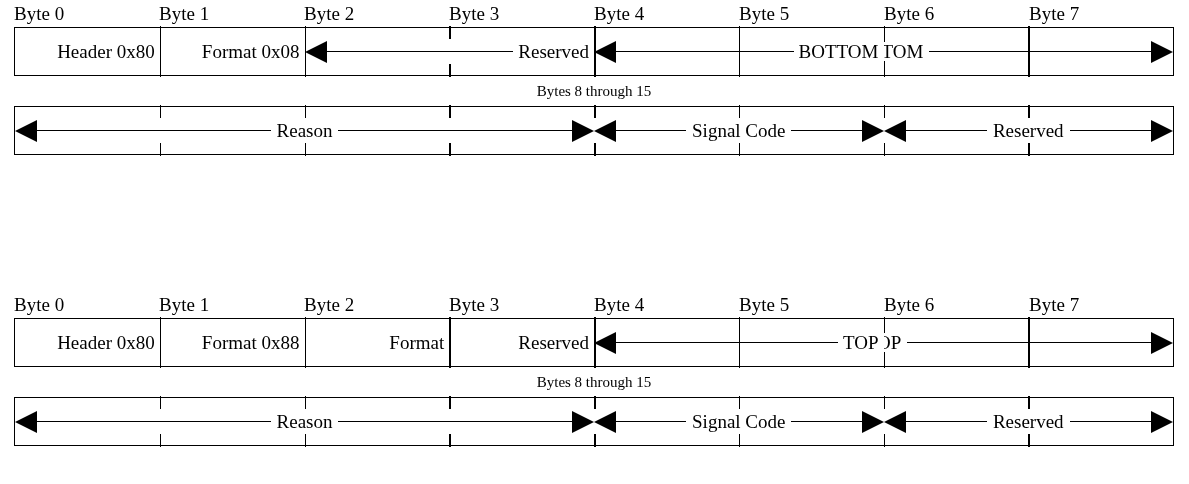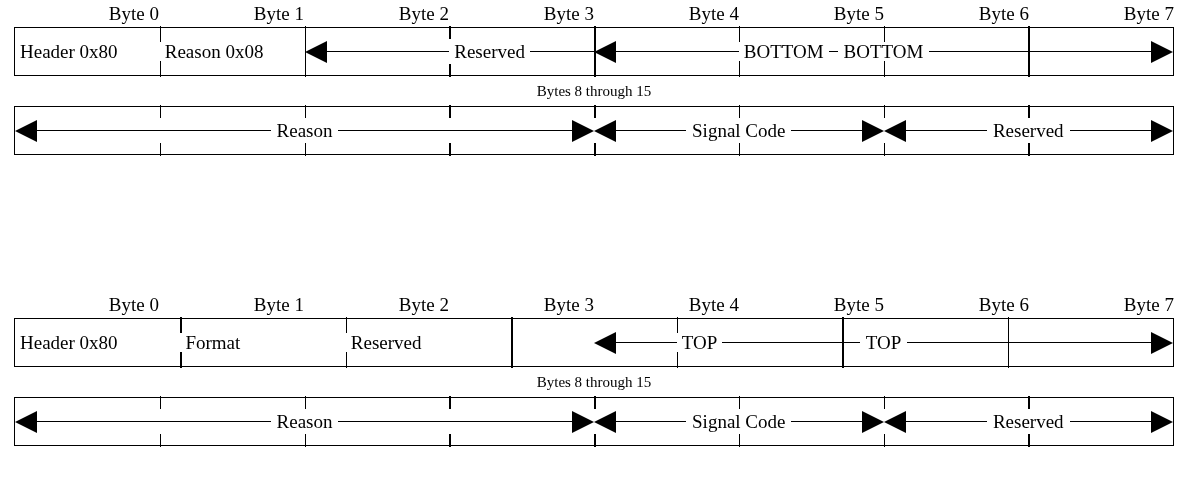--- a/index.html
+++ b/index.html
@@ -26,21 +26,21 @@
 
   
   .byte-header-row {
     display: flex;
     width: 100%;
     height: 27px;
     align-items: center;
   }
   .byte-header-cell {
     flex: 1 1 0;
-    text-align: right;
+    text-align: left;
     font-size: 19px;
     line-height: 19px;
     white-space: nowrap;
   }
 
   
   .section-caption {
     width: 100%;
     text-align: center;
     font-size: 15px;
@@ -61,21 +61,21 @@
     box-sizing: border-box;
     display: flex;
   }
 
   .cell {
     position: relative;
     flex: 1 1 0;
     box-sizing: border-box;
     display: flex;
     align-items: center;
-    justify-content: flex-start;
+    justify-content: flex-end;
     font-size: 19px;
     line-height: 19px;
     white-space: nowrap;
   }
   
   .cell.div-full::before {
     content: "";
     position: absolute;
     left: 0; top: -1.6px; bottom: -1.6px;
     width: 1.6px;
@@ -141,21 +141,21 @@
       <div class="byte-header-cell">Byte 4</div>
       <div class="byte-header-cell">Byte 5</div>
       <div class="byte-header-cell">Byte 6</div>
       <div class="byte-header-cell">Byte 7</div>
     </div>
     <div class="packet-row">
       <div class="cell">
         <span class="cell-label">Header 0x80</span>
       </div>
       <div class="cell div-full">
-        <span class="cell-label">Reason 0x08</span>
+        <span class="cell-label">Format 0x08</span>
       </div>
       <div class="cell div-full"></div>
       <div class="cell div-tick">
         <span class="cell-label">Reserved</span>
       </div>
       <div class="cell div-full"></div>
       <div class="cell div-full">
         <span class="cell-label">BOTTOM</span>
       </div>
       <div class="cell div-full"></div>
@@ -217,20 +217,23 @@
       <div class="byte-header-cell">Byte 4</div>
       <div class="byte-header-cell">Byte 5</div>
       <div class="byte-header-cell">Byte 6</div>
       <div class="byte-header-cell">Byte 7</div>
     </div>
     <div class="packet-row">
       <div class="cell">
         <span class="cell-label">Header 0x80</span>
       </div>
       <div class="cell div-full">
+        <span class="cell-label">Format 0x88</span>
+      </div>
+      <div class="cell div-full">
         <span class="cell-label">Format</span>
       </div>
       <div class="cell div-full">
         <span class="cell-label">Reserved</span>
       </div>
       <div class="cell div-full"></div>
       <div class="cell div-full">
         <span class="cell-label">TOP</span>
       </div>
       <div class="cell div-full"></div>

